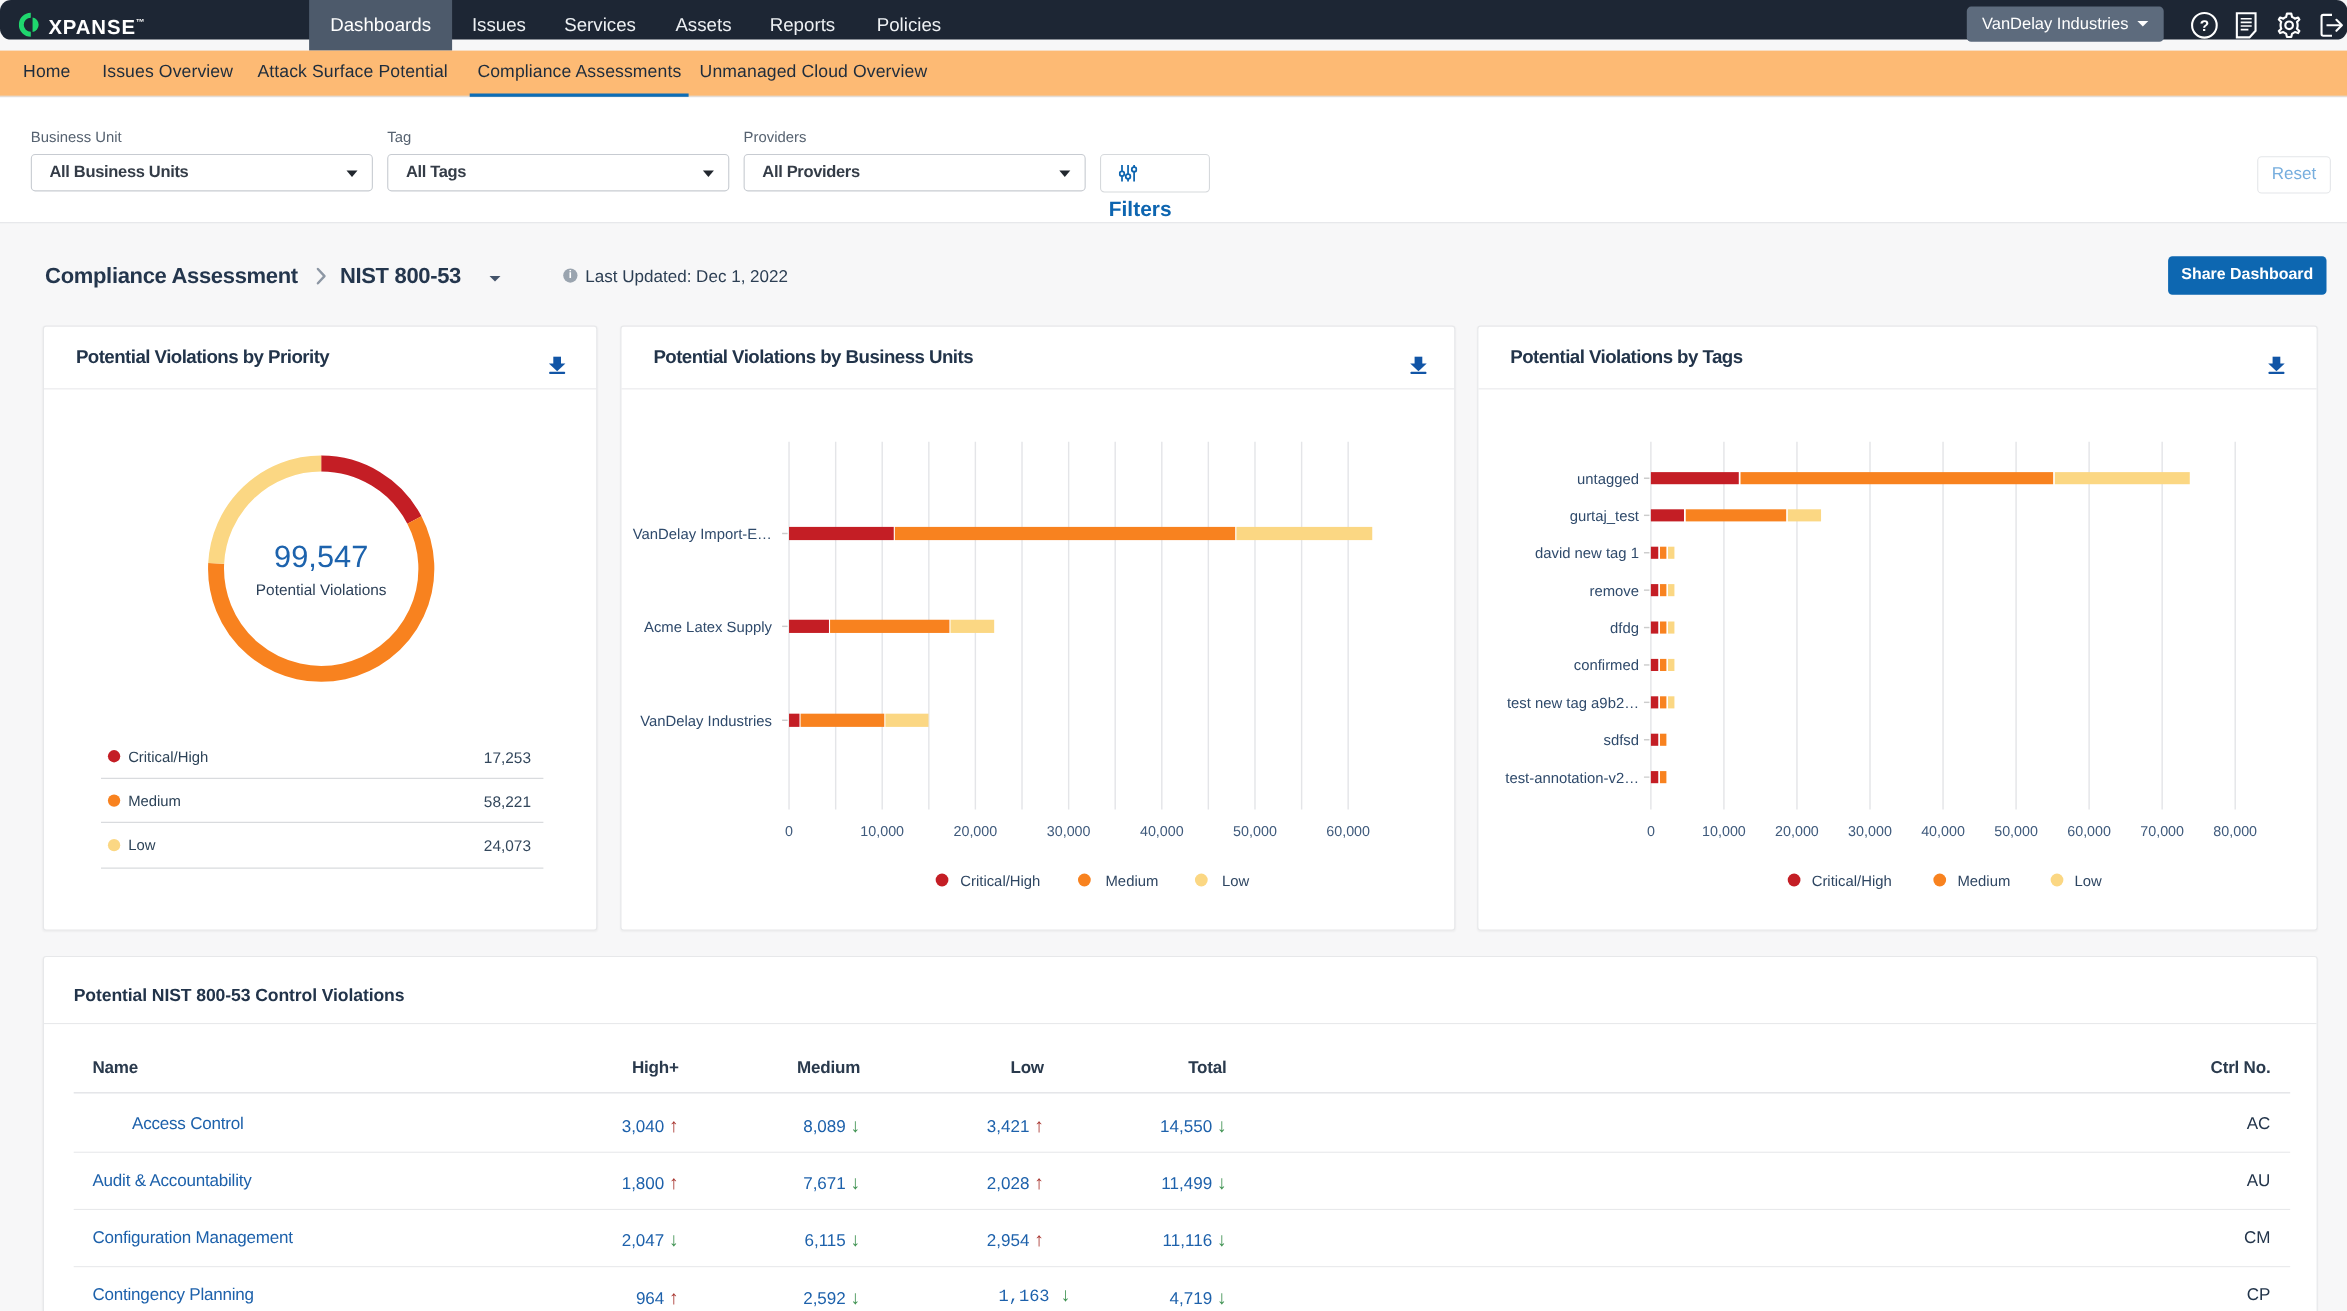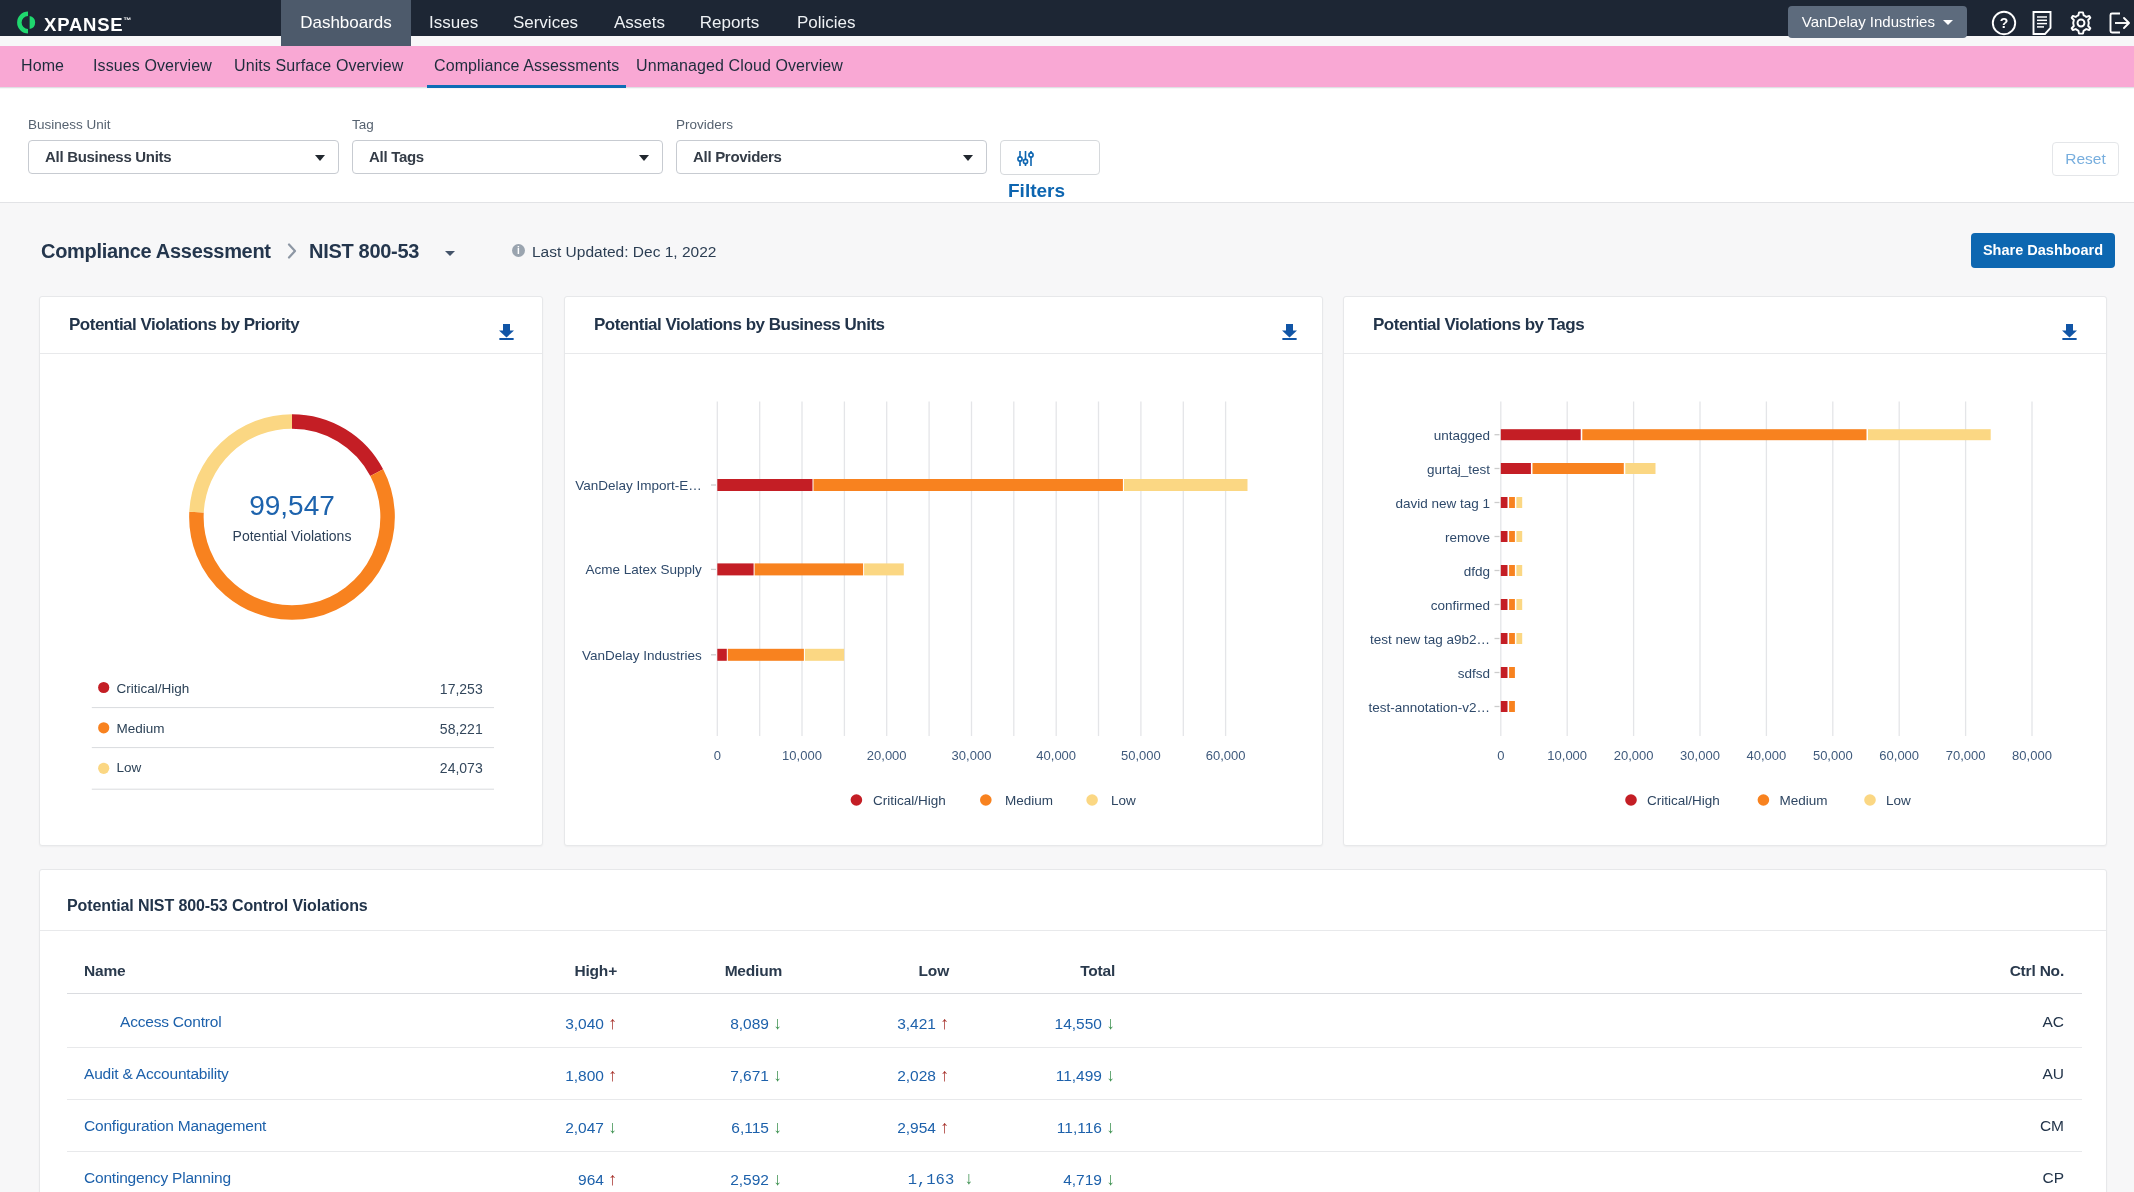--- a/index.html
+++ b/index.html
@@ -1,30 +1,30 @@
 <!DOCTYPE html>
 <html><head>
 <meta charset="utf-8">
 <style>
 * { margin:0; padding:0; box-sizing:border-box; }
 html,body { width:2134px; height:1192px; overflow:hidden; }
 body { font-family:"Liberation Sans", sans-serif; background:#f7f7f8; position:relative; }
 #page { position:absolute; left:0; top:0; width:2134px; height:1192px; }
 
 
-#topnav { position:absolute; left:0; top:0; width:2134px; height:36px; background:#1d2634; }
+#topnav { position:absolute; left:0; top:0; width:2134px; height:36px; background:#1d2634;border-radius:10px; }
 #logotext { position:absolute; left:44px; top:14px; color:#fff; font-size:18.5px; font-weight:bold; letter-spacing:0.8px; }
 #logotm { font-size:8px; vertical-align:8px; letter-spacing:0; }
 .navitem { position:absolute; top:0; height:46px; line-height:46px; color:#eef1f4; font-size:17px; text-align:center; }
 #nav-dash { left:281px; width:130px; background:#4d5a6b; color:#fff; }
 #vandelay { position:absolute; left:1788px; top:6px; width:179px; height:32px; background:#5d6b7d; border-radius:4px; color:#fff; font-size:15px; line-height:32px; text-align:center; }
 .topicon { position:absolute; top:10px; }
 
 
-#tabstrip { position:absolute; left:0; top:46px; width:2134px; height:42px; background:#f9a8d4; border-bottom:1px solid #dfe1e4; }
+#tabstrip { position:absolute; left:0; top:46px; width:2134px; height:42px; background:#fdba74; border-bottom:1px solid #dfe1e4; }
 .tab { position:absolute; top:0; height:42px; line-height:40px; color:#1e2c3c; font-size:16px; letter-spacing:0.1px; }
 #tab-active { border-bottom:3px solid #0e6db5; }
 
 
 #filterpanel { position:absolute; left:0; top:89px; width:2134px; height:114px; background:#fff; border-bottom:1px solid #e2e3e6; }
 .flabel { position:absolute; top:28px; font-size:13.5px; color:#566270; }
 .fselect { position:absolute; top:51px; height:34px; background:#fff; border:1px solid #c7cbd1; border-radius:4px; font-size:15px; font-weight:bold; letter-spacing:-0.3px; color:#343c47; line-height:32px; padding-left:16px; }
 .fcaret { position:absolute; right:13px; top:14px; width:0; height:0; border-left:5.5px solid transparent; border-right:5.5px solid transparent; border-top:6px solid #21272e; }
 #filtersbtn { position:absolute; left:1000px; top:51px; width:100px; height:35px; border:1px solid #d6d9dc; border-radius:4px; background:#fff; color:#0d65b0; font-size:19px; font-weight:bold; line-height:33px; }
 #resetbtn { position:absolute; left:2052px; top:53px; width:67px; height:34px; border:1px solid #e4e6e9; border-radius:4px; background:#fff; color:#77aede; font-size:15.5px; line-height:32px; text-align:center; }
@@ -96,21 +96,21 @@
     <svg class="topicon" style="left:2106px;" width="26" height="26" viewBox="0 0 26 26">
       <path d="M 14 3.5 H 6 Q 4.5 3.5 4.5 5 V 21 Q 4.5 22.5 6 22.5 H 14" fill="none" stroke="#fff" stroke-width="1.9"></path>
       <line x1="9" y1="13" x2="23" y2="13" stroke="#fff" stroke-width="1.9"></line>
       <path d="M 18 8 L 23 13 L 18 18" fill="none" stroke="#fff" stroke-width="1.9" stroke-linejoin="round" stroke-linecap="round"></path>
     </svg>
   </div>
 
   <div id="tabstrip">
     <div class="tab" style="left:21px;">Home</div>
     <div class="tab" style="left:93px;">Issues Overview</div>
-    <div class="tab" style="left:234px;">Units Surface Overview</div>
+    <div class="tab" style="left:234px;">Attack Surface Potential</div>
     <div class="tab" id="tab-active" style="left:427px;padding:0 7px;">Compliance Assessments</div>
     <div class="tab" style="left:636px;">Unmanaged Cloud Overview</div>
   </div>
 
   <div id="filterpanel">
     <div class="flabel" style="left:28px;">Business Unit</div>
     <div class="fselect" style="left:28px;width:311px;">All Business Units<div class="fcaret"></div></div>
     <div class="flabel" style="left:352px;">Tag</div>
     <div class="fselect" style="left:352px;width:311px;">All Tags<div class="fcaret"></div></div>
     <div class="flabel" style="left:676px;">Providers</div>

